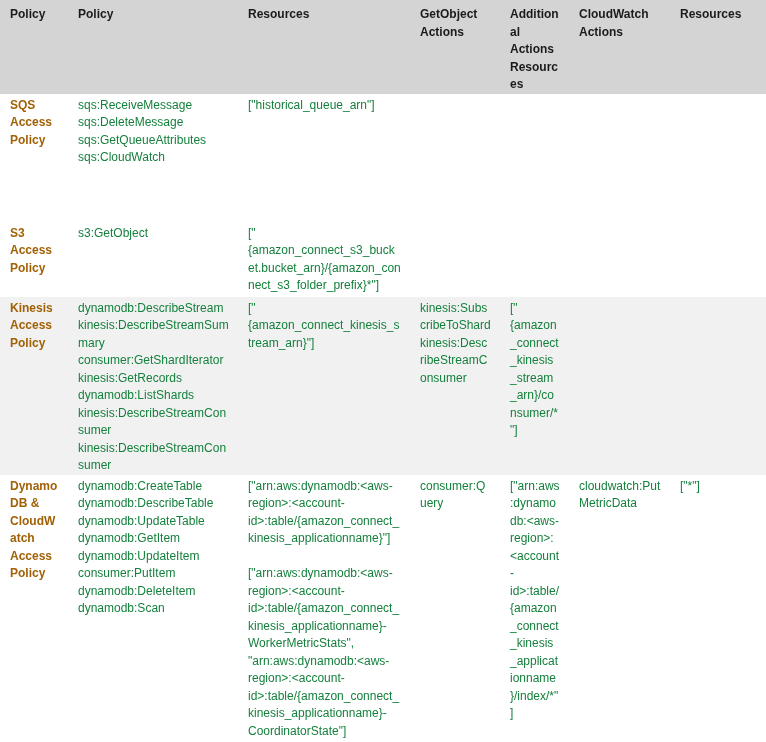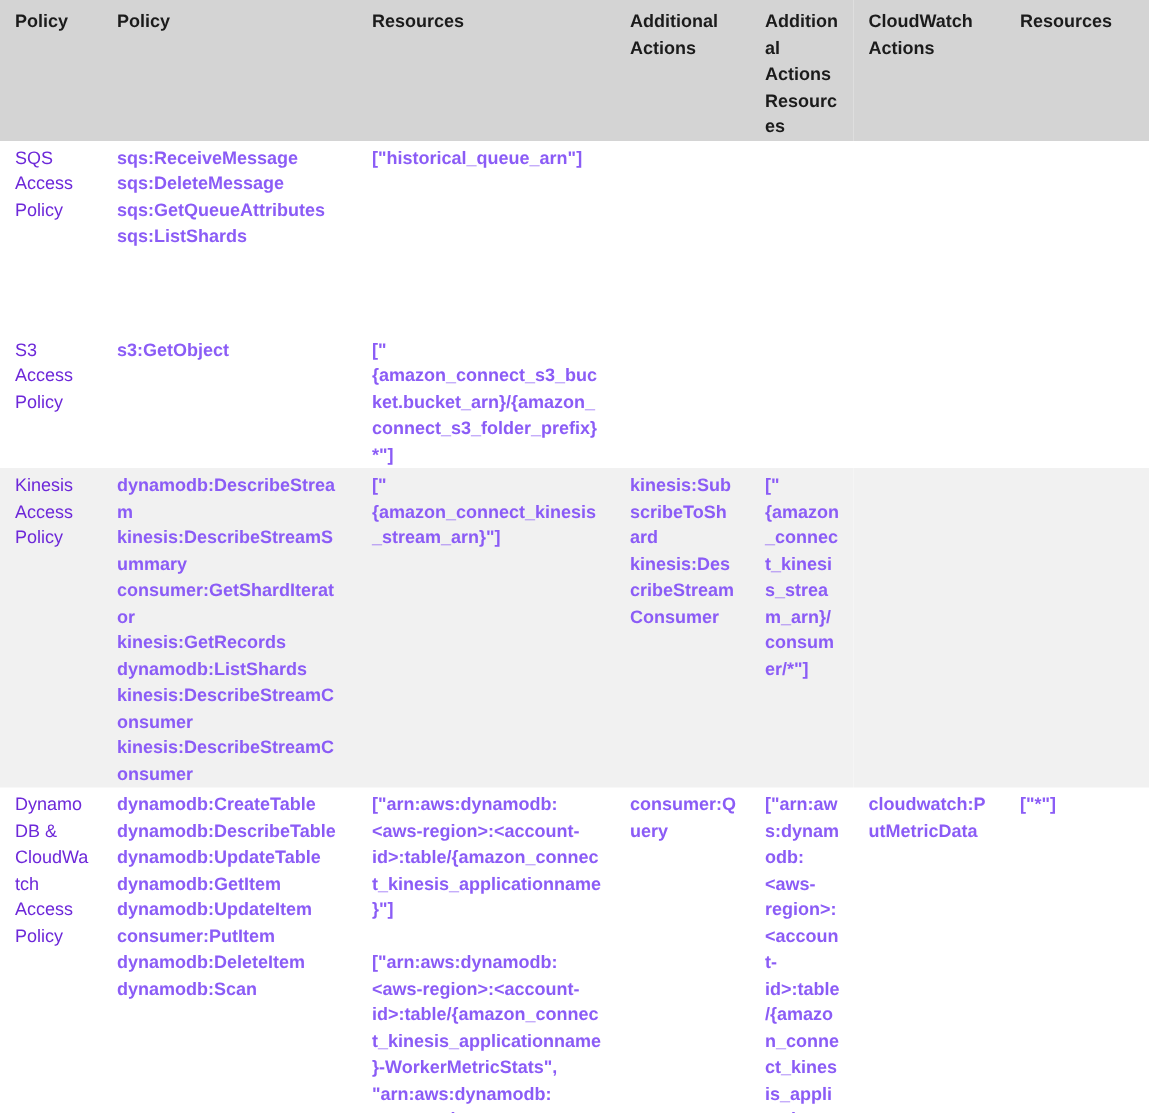--- a/index.html
+++ b/index.html
@@ -24,26 +24,26 @@
     overflow-wrap: break-word;
     word-wrap: break-word;
     text-align: left;
   }
   th {
     padding-top: 6px;
     font-weight: 700;
     color: #1b1b1b;
   }
   td {
-    color: #8b5cf6;
-    font-weight: 700;
+    color: #15803d;
+    font-weight: 400;
   }
   td.policy {
-    font-weight: 400;
-    color: #6d28d9;
+    font-weight: 700;
+    color: #a16207;
   }
   thead tr { background: #d4d4d4; height: 90px; }
   tbody tr:nth-child(1) { height: 128px; }
   tbody tr:nth-child(2) { height: 75px; }
   tbody tr:nth-child(3) { height: 167px; background: #f1f1f1; }
   tbody tr:nth-child(4) { height: 282px; }
   .line { white-space: normal; }
   .para + .para { margin-top: 17.5px; }
 </style>
 </head>
@@ -57,34 +57,34 @@
     <col style="width:90px">
     <col style="width:69px">
     <col style="width:101px">
     <col style="width:96px">
   </colgroup>
   <thead>
     <tr>
         <th>Policy</th>
         <th>Policy</th>
         <th>Resources</th>
-        <th>Additional Actions</th>
+        <th>GetObject Actions</th>
         <th>Additional Actions Resources</th>
         <th>CloudWatch Actions</th>
         <th>Resources</th>
       </tr>
   </thead>
   <tbody>
       <tr>
         <td class="policy">SQS Access Policy</td>
         <td>
           <div class="line">sqs:ReceiveMessage</div>
           <div class="line">sqs:DeleteMessage</div>
           <div class="line">sqs:GetQueueAttributes</div>
-          <div class="line">sqs:ListShards</div>
+          <div class="line">sqs:CloudWatch</div>
         </td>
         <td>
           <div class="para">["historical_queue_arn"]</div>
         </td>
         <td></td>
         <td></td>
         <td></td>
         <td></td>
       </tr>
       <tr>

